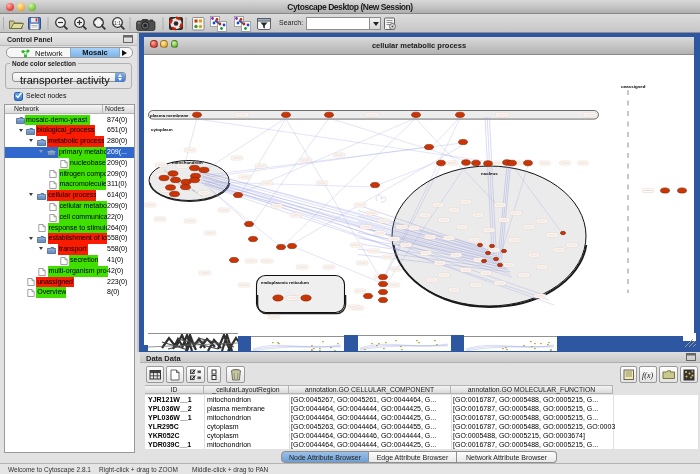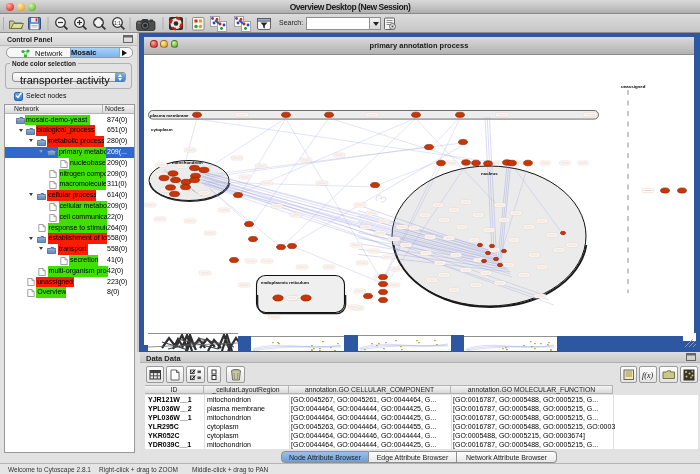--- a/index.html
+++ b/index.html
@@ -16,21 +16,21 @@
 
 
 #toolbar { left:0; top:14px; width:700px; height:19px;
   background:linear-gradient(#dcdcdc,#c6c6c6); border-bottom:1px solid #8e8e8e; }
 
 
 #cpanel { left:0; top:33px; width:137px; height:430px; background:#e2e2e2; }
 #cpanel-hdr { left:0; top:0; width:137px; height:13px; background:linear-gradient(#e9e9e9,#d5d5d5); border-bottom:1px solid #bbb; }
 #cpanel-hdr span { position:absolute; left:7px; top:2.5px; font-size:7px; font-weight:bold; color:#222; }
 #tabctl { left:6px; top:14px; width:127px; height:11px; background:#f7f7f7; border:1px solid #9a9a9a; border-radius:5px; font-size:7.5px; }
-#tab-mosaic { position:absolute; left:63px; top:0; width:50px; height:9px; background:linear-gradient(#a8d2f8,#7db4ea); border-left:1px solid #8aa9c8; border-right:1px solid #8aa9c8; text-align:left; font-weight:bold; color:#111; }
+#tab-mosaic { position:absolute; left:63px; top:0; width:50px; height:9px; background:linear-gradient(#a8d2f8,#7db4ea); border-left:1px solid #8aa9c8; border-right:1px solid #8aa9c8; text-align:center; font-weight:bold; color:#111; }
 #groupbox { left:5px; top:30px; width:127px; height:26px; border:1px solid #b0b0b0; border-radius:3px; }
 #groupbox-label { left:10px; top:27px; font-size:6.5px; font-weight:bold; color:#222; background:#e2e2e2; padding:0 2px; }
 #dropdown { left:12px; top:39px; width:114px; height:10px; background:linear-gradient(#ffffff,#e8e8e8); border:1px solid #8f8f8f; border-radius:3px; }
 #dropdown span { position:absolute; left:7px; top:1px; font-size:11px; color:#111; }
 #dd-step { position:absolute; right:0; top:0; width:10px; height:8.5px; border-radius:0 2px 2px 0; background:linear-gradient(#7fb0ec,#4179ca); }
 #checkbox { left:14px; top:59px; width:9px; height:9px; background:linear-gradient(#6aa7ef,#3a78cf); border:1px solid #2d62ad; border-radius:2px; }
 #checkbox-label { left:26px; top:59px; font-size:7px; color:#111; }
 
 
 #tree { left:4px; top:71px; width:131px; height:349px; background:#fff; border:1px solid #9a9a9a; overflow:hidden; }
@@ -75,21 +75,21 @@
 #statusbar { left:0; top:463px; width:700px; height:11px; background:#e5e5e5; border-top:1px solid #b4b4b4; font-size:6.5px; color:#333; }
 #statusbar span { position:absolute; top:2px; }
 </style>
 </head>
 <body>
 
 <div class="abs" id="titlebar">
   <div class="tl" style="left:6px;  background:radial-gradient(circle at 35% 30%, #ffb0a8, #e8493d 60%, #b33);"></div>
   <div class="tl" style="left:17px; background:radial-gradient(circle at 35% 30%, #ffe9b0, #f0b83f 60%, #c80);"></div>
   <div class="tl" style="left:28px; background:radial-gradient(circle at 35% 30%, #d2f5b0, #7ecb3f 60%, #583);"></div>
-  <div class="abs" id="title-text">Overview Desktop (New Session)</div>
+  <div class="abs" id="title-text">Cytoscape Desktop (New Session)</div>
 </div>
 
 <div class="abs" id="toolbar">
   <svg width="700" height="19" style="position:absolute;left:0;top:0">
     <g id="icons">
 <line x1="3.5" y1="3" x2="3.5" y2="16" stroke="#adadad" stroke-width="1"></line>
 <g transform="translate(9,4)">
           <path d="M0.5,3 L0.5,10.5 L13,10.5 L13,5 L6,5 L4.5,3 Z" fill="#c9c98b" stroke="#6b6b3a" stroke-width="0.9"></path>
           <path d="M2,10.5 L4.5,5.5 L14.5,5.5 L12,10.5 Z" fill="#dede9e" stroke="#6b6b3a" stroke-width="0.9"></path>
         </g>
@@ -189,21 +189,21 @@
   <div style="position:absolute;left:370px;top:2.5px;width:11px;height:13px;background:linear-gradient(#f2f2f2,#d8d8d8);border:1px solid #8d8d8d;border-left:none;"></div>
   <div style="position:absolute;left:372.5px;top:7.5px;width:0;height:0;border-left:3px solid transparent;border-right:3px solid transparent;border-top:4px solid #222;"></div>
 </div>
 
 <div class="abs" id="desktop"></div>
 <div class="abs" id="netwin">
   <div class="abs" id="nettitle">
     <div class="tl" style="left:6px;  background:radial-gradient(circle at 35% 30%, #ffb0a8, #e8493d 60%, #b33);"></div>
     <div class="tl" style="left:16.4px; background:radial-gradient(circle at 35% 30%, #ffe9b0, #f0b83f 60%, #c80);"></div>
     <div class="tl" style="left:26.8px; background:radial-gradient(circle at 35% 30%, #d2f5b0, #7ecb3f 60%, #583);"></div>
-    <span>primary annotation process</span>
+    <span>cellular metabolic process</span>
   </div>
   <div class="abs" id="canvas">
     <svg id="net" width="550" height="290" style="position:absolute;left:0;top:0">
 <rect x="4.5" y="55.5" width="450" height="8.6" rx="4.3" fill="#ededed" stroke="#333" stroke-width="0.7"></rect>
 <defs>
           <clipPath id="clipM">
             <rect x="0" y="128" width="550" height="30"></rect>
           </clipPath>
           <clipPath id="clipN">
             <rect x="240" y="190" width="220" height="70"></rect>

